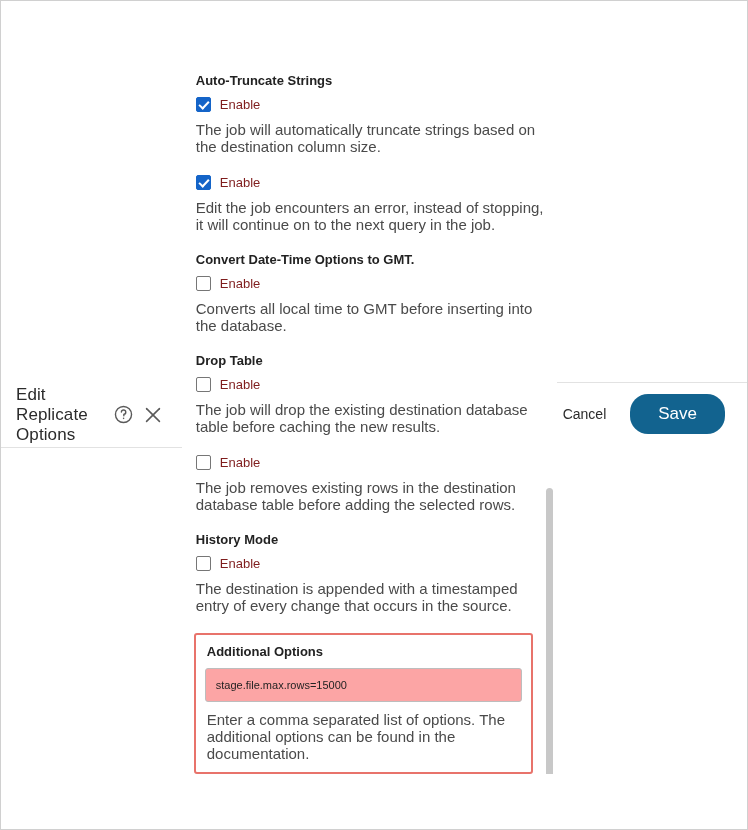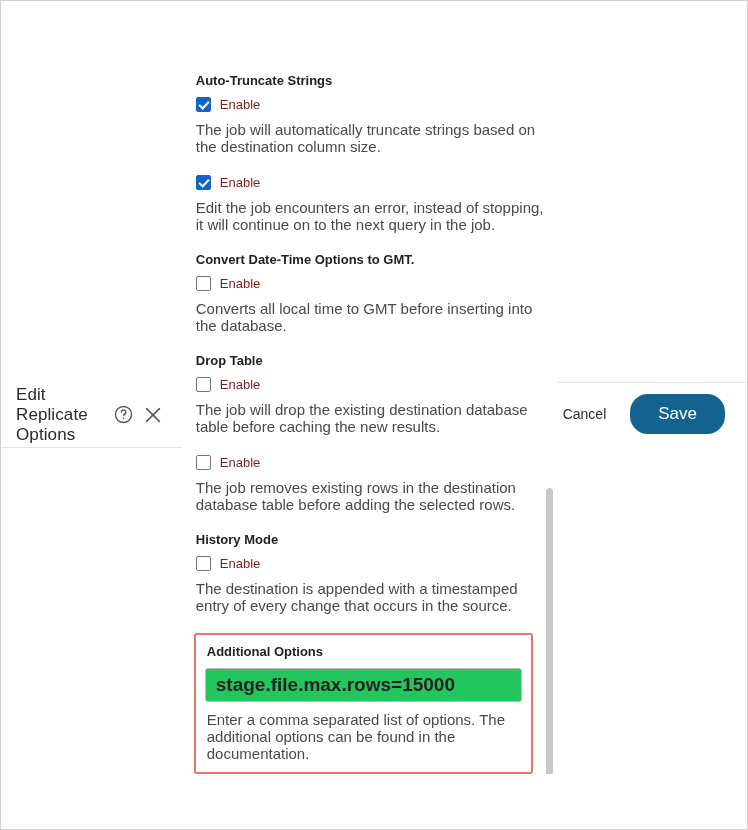--- a/index.html
+++ b/index.html
@@ -108,26 +108,25 @@
     padding: 9px 9px 10px 9px;
     margin: 0 11px 0 -1px;
   }
   #additional-options .opt-title { margin-bottom: 9px; margin-left: 2px;}
   #additional-options-input {
     width: 100%;
     height: 34px;
     border: 1px solid #bdbdbd;
     border-radius: 3px;
     padding: 0 10px;
-    font-size: 19px;
+    font-size: 11px;
     color: #232323;
     font-family: "Liberation Sans", sans-serif;
     outline: none;
-    background: #22c55e;
-    font-weight: bold;
+    background: #fca5a5;
   }
   #additional-options .opt-desc { margin-top: 9px; margin-left: 2px; }
 
   
   #footer {
     flex: 0 0 66px;
     height: 66px;
     border-top: 1px solid #e2e2e2;
     display: flex;
     align-items: center;

